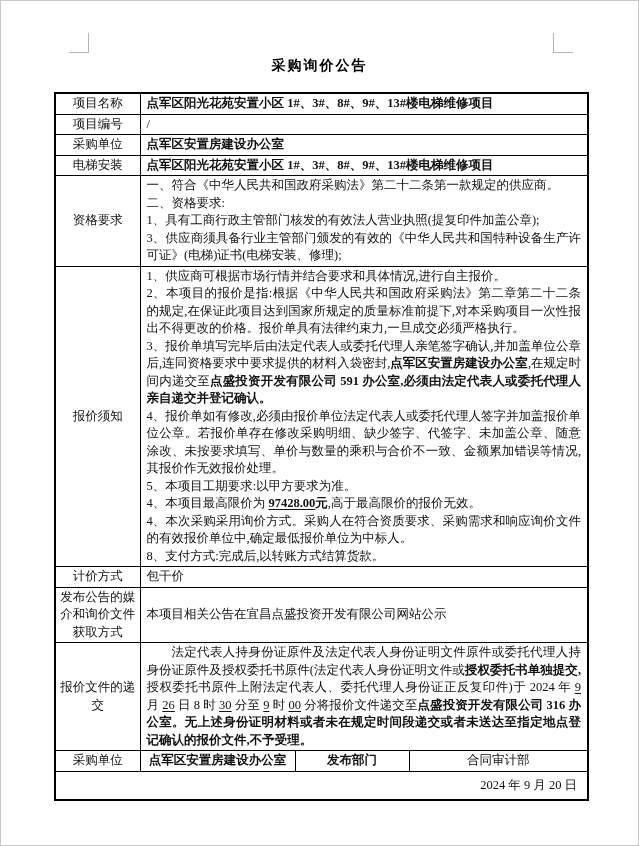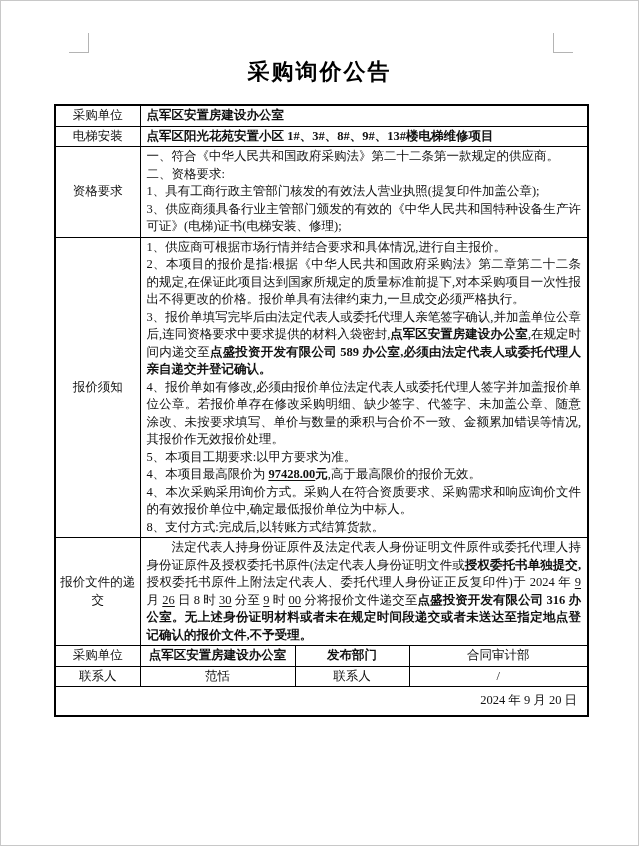--- a/index.html
+++ b/index.html
@@ -12,21 +12,21 @@
     color: #111111;
     overflow: hidden;
     position: relative;
   }
   .corner-mark { position: absolute; width: 20px; height: 20px; top: 32px; }
   .corner-mark.left  { left: 68px;  border-right: 1px solid #b4b4b4; border-bottom: 1px solid #b4b4b4; }
   .corner-mark.right { left: 552px; border-left: 1px solid #b4b4b4;  border-bottom: 1px solid #b4b4b4; }
   .title {
     margin-top: 56px;
     text-align: center;
-    font-size: 22px;
+    font-size: 14px;
     font-weight: bold;
     letter-spacing: 2px;
     color: #000;
   }
   table.doc {
     margin: 17px 0 0 53px;
     width: 533px;
     border-collapse: collapse;
     border: 2px solid #000;
     table-layout: fixed;
@@ -59,20 +59,32 @@
 
 <table class="doc">
   <colgroup>
     <col style="width:85px">
     <col style="width:155px">
     <col style="width:114px">
     <col style="width:179px">
   </colgroup>
   <tbody id="doc-tbody">
       <tr>
+        <td class="label-cell">项目名称</td>
+        <td class="content-cell" colspan="3">
+          <p><span class="b">点军区阳光花苑安置小区 1#、3#、8#、9#、13#楼电梯维修项目</span></p>
+        </td>
+      </tr>
+      <tr>
+        <td class="label-cell">项目编号</td>
+        <td class="content-cell" colspan="3">
+          <p><span>/</span></p>
+        </td>
+      </tr>
+      <tr>
         <td class="label-cell">采购单位</td>
         <td class="content-cell" colspan="3">
           <p><span class="b">点军区安置房建设办公室</span></p>
         </td>
       </tr>
       <tr>
         <td class="label-cell">电梯安装</td>
         <td class="content-cell" colspan="3">
           <p><span class="b">点军区阳光花苑安置小区 1#、3#、8#、9#、13#楼电梯维修项目</span></p>
         </td>
@@ -84,43 +96,49 @@
           <p><span>二、资格要求:</span></p>
           <p><span>1、具有工商行政主管部门核发的有效法人营业执照(提复印件加盖公章);</span></p>
           <p><span>3、供应商须具备行业主管部门颁发的有效的《中华人民共和国特种设备生产许可证》(电梯)证书(电梯安装、修理);</span></p>
         </td>
       </tr>
       <tr>
         <td class="label-cell">报价须知</td>
         <td class="content-cell" colspan="3">
           <p><span>1、供应商可根据市场行情并结合要求和具体情况,进行自主报价。</span></p>
           <p><span>2、本项目的报价是指:根据《中华人民共和国政府采购法》第二章第二十二条的规定,在保证此项目达到国家所规定的质量标准前提下,对本采购项目一次性报出不得更改的价格。报价单具有法律约束力,一旦成交必须严格执行。</span></p>
-          <p><span>3、报价单填写完毕后由法定代表人或委托代理人亲笔签字确认,并加盖单位公章后,连同资格要求中要求提供的材料入袋密封,</span><span class="b">点军区安置房建设办公室</span><span>,在规定时间内递交至</span><span class="b">点盛投资开发有限公司 589 办公室,必须由法定代表人或委托代理人亲自递交并登记确认。</span></p>
+          <p><span>3、报价单填写完毕后由法定代表人或委托代理人亲笔签字确认,并加盖单位公章后,连同资格要求中要求提供的材料入袋密封,</span><span class="b">点军区安置房建设办公室</span><span>,在规定时间内递交至</span><span class="b">点盛投资开发有限公司 591 办公室,必须由法定代表人或委托代理人亲自递交并登记确认。</span></p>
           <p><span>4、报价单如有修改,必须由报价单位法定代表人或委托代理人签字并加盖报价单位公章。若报价单存在修改采购明细、缺少签字、代签字、未加盖公章、随意涂改、未按要求填写、单价与数量的乘积与合价不一致、金额累加错误等情况,其报价作无效报价处理。</span></p>
           <p><span>5、本项目工期要求:以甲方要求为准。</span></p>
           <p><span>4、本项目最高限价为 </span><span class="b u">97428.00</span><span class="b">元</span><span>,高于最高限价的报价无效。</span></p>
           <p><span>4、本次采购采用询价方式。采购人在符合资质要求、采购需求和响应询价文件的有效报价单位中,确定最低报价单位为中标人。</span></p>
           <p><span>8、支付方式:完成后,以转账方式结算货款。</span></p>
+        </td>
+      </tr>
+      <tr>
+        <td class="label-cell">计价方式</td>
+        <td class="content-cell" colspan="3">
+          <p><span>包干价</span></p>
+        </td>
+      </tr>
+      <tr>
+        <td class="label-cell">发布公告的媒介和询价文件获取方式</td>
+        <td class="content-cell" colspan="3">
+          <p><span>本项目相关公告在宜昌点盛投资开发有限公司网站公示</span></p>
         </td>
       </tr>
       <tr>
         <td class="label-cell">报价文件的递交</td>
         <td class="content-cell indent" colspan="3">
           <p><span>法定代表人持身份证原件及法定代表人身份证明文件原件或委托代理人持身份证原件及授权委托书原件(法定代表人身份证明文件或</span><span class="b">授权委托书单独提交,</span><span>授权委托书原件上附法定代表人、委托代理人身份证正反复印件)于 2024 年 </span><span class="u">9</span><span> 月 </span><span class="u">26</span><span> 日 8 时 </span><span class="u">30</span><span> 分至 </span><span class="u">9</span><span> 时 </span><span class="u">00</span><span> 分将报价文件递交至</span><span class="b">点盛投资开发有限公司 316 办公室。无上述身份证明材料或者未在规定时间段递交或者未送达至指定地点登记确认的报价文件,不予受理。</span></p>
         </td>
       </tr>
       <tr>
         <td class="label-cell">采购单位</td>
         <td class="value-cell b">点军区安置房建设办公室</td>
         <td class="label-cell b">发布部门</td>
         <td class="value-cell">合同审计部</td>
       </tr>
       <tr>
-        <td class="label-cell">联系人</td>
-        <td class="value-cell">范恬</td>
-        <td class="label-cell">联系人</td>
-        <td class="value-cell">/</td>
-      </tr>
-      <tr>
         <td colspan="4" class="date-cell">2024 年 9 月 20 日</td>
       </tr>
     </tbody>
 </table>
 
 </body></html>

